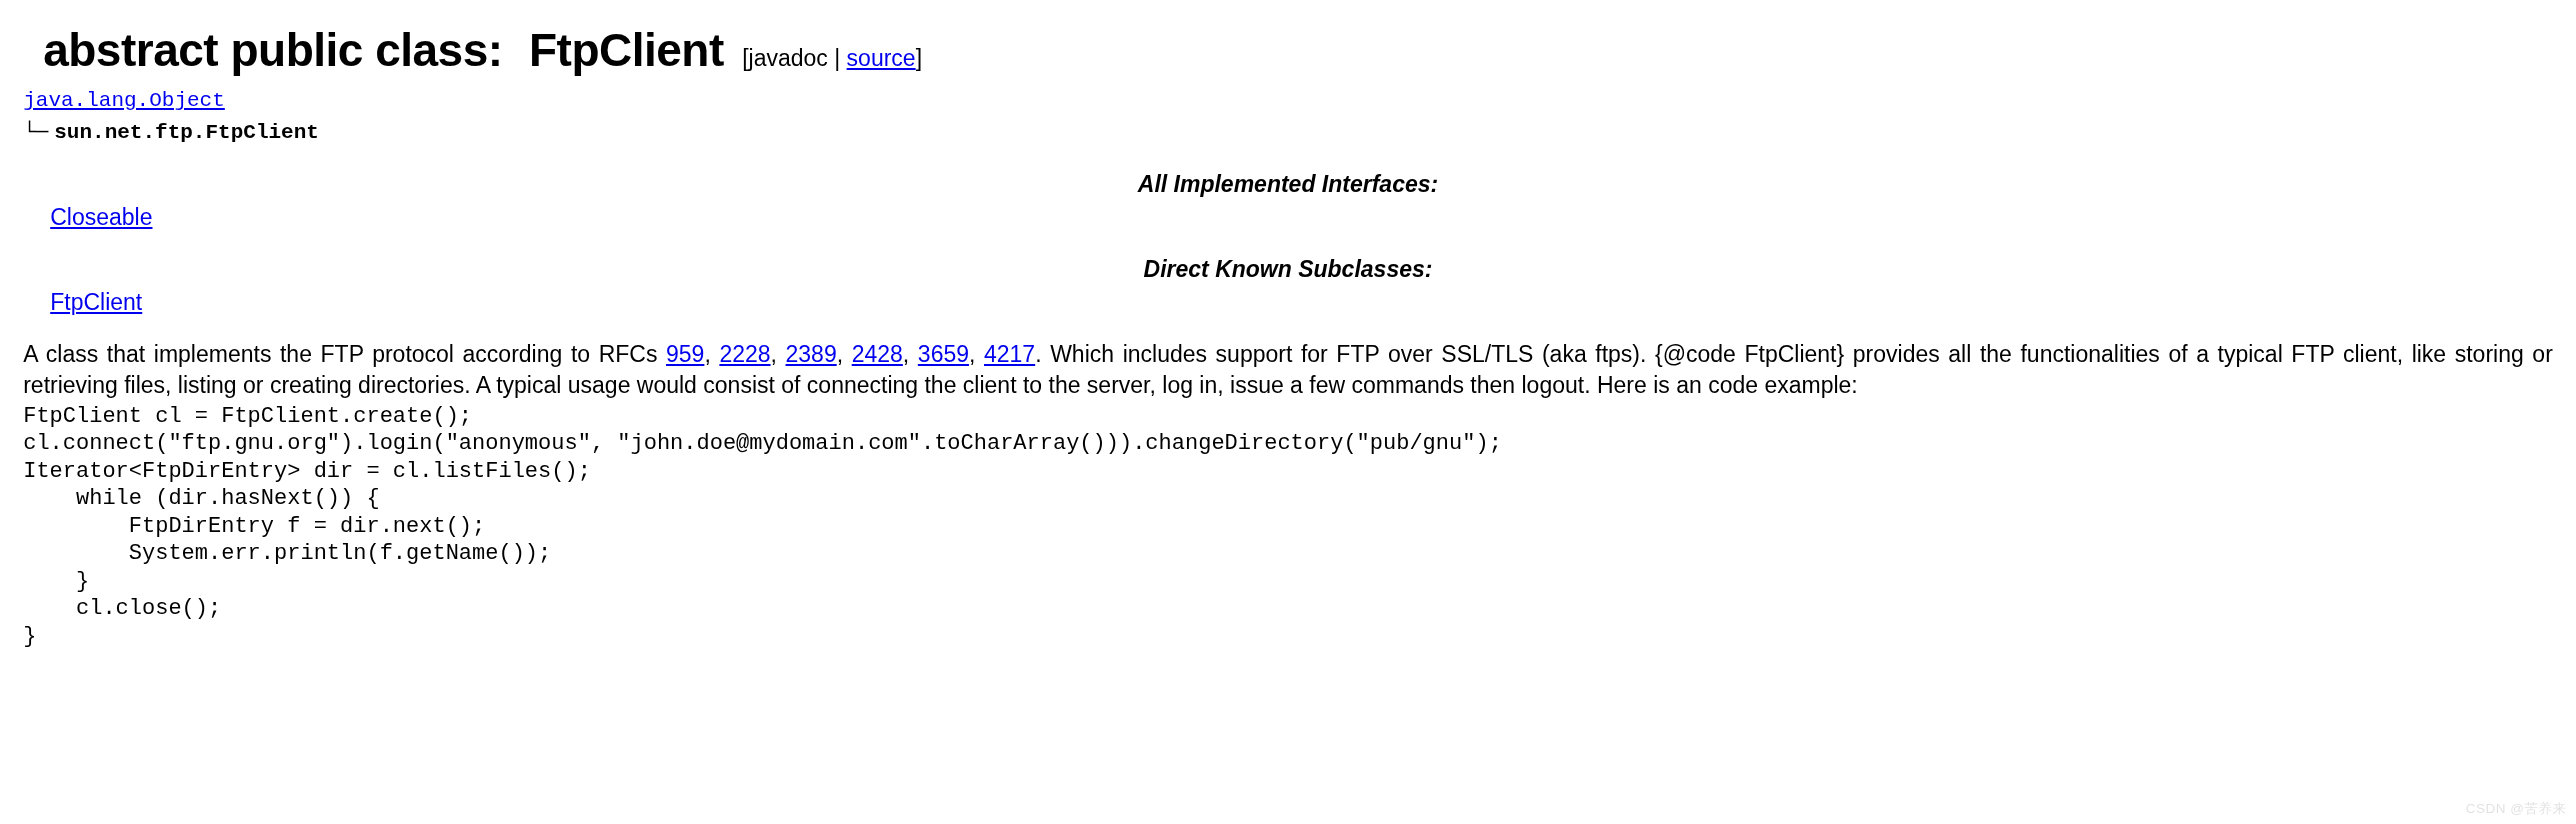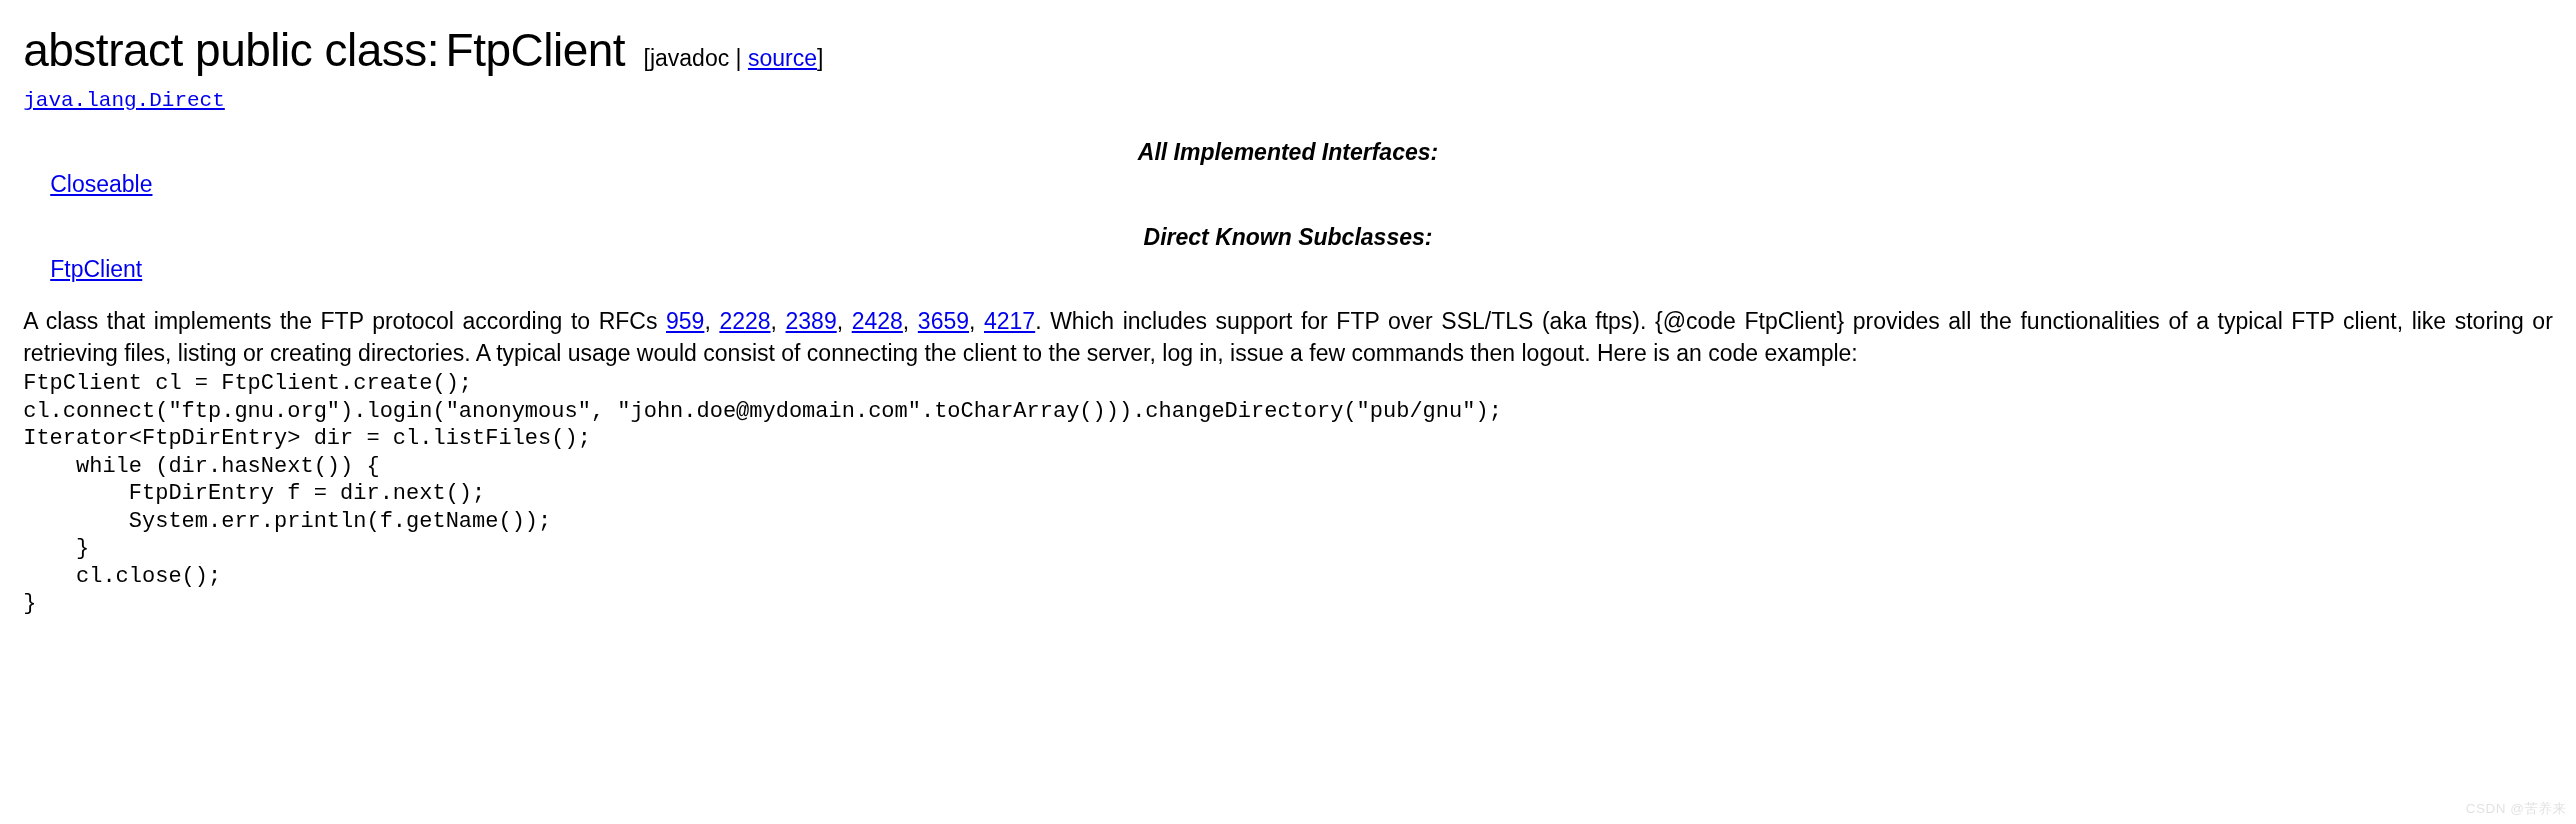--- a/index.html
+++ b/index.html
@@ -10,23 +10,24 @@
     font-family: Helvetica, Arial, sans-serif;
     font-size: 23px;
     line-height: 1.35;
     text-align: justify;
   }
   .title-line {
     margin: 0 0 3.9px 0;
     text-align: left;
   }
   .class-title {
-    font-weight: 400;
+    font-weight: 700;
     font-size: 46px;
     letter-spacing: -0.5px;
+    margin-left: 20px;
   }
   .title-meta {
     font-size: 23px;
     font-weight: 400;
     margin-left: 12px;
   }
   a {
     color: #0000ee;
     text-decoration: underline;
   }
@@ -91,21 +92,25 @@
 
 <div class="title-line">
   <span class="class-title">abstract public class:</span>
   <span class="class-title">FtpClient</span>
   <span class="title-meta">
     <span> [</span><span>javadoc</span><span> | </span><a href="#">source</a><span>]</span>
   </span>
 </div>
 
 <div class="hierarchy">
-  <a href="#" class="mono hier-root">java.lang.Direct</a>
+  <a href="#" class="mono hier-root">java.lang.Object</a>
+  <span class="hier-child-row">
+    <span class="tree-glyph">   └─</span>
+    <span class="mono hier-child">sun.net.ftp.FtpClient</span>
+  </span>
 </div>
 
 <div class="section-head">All Implemented Interfaces:</div>
 <div class="indent-link">
   <a href="#">Closeable</a>
 </div>
 
 <div class="section-head">Direct Known Subclasses:</div>
 <div class="indent-link">
   <a href="#">FtpClient</a>

